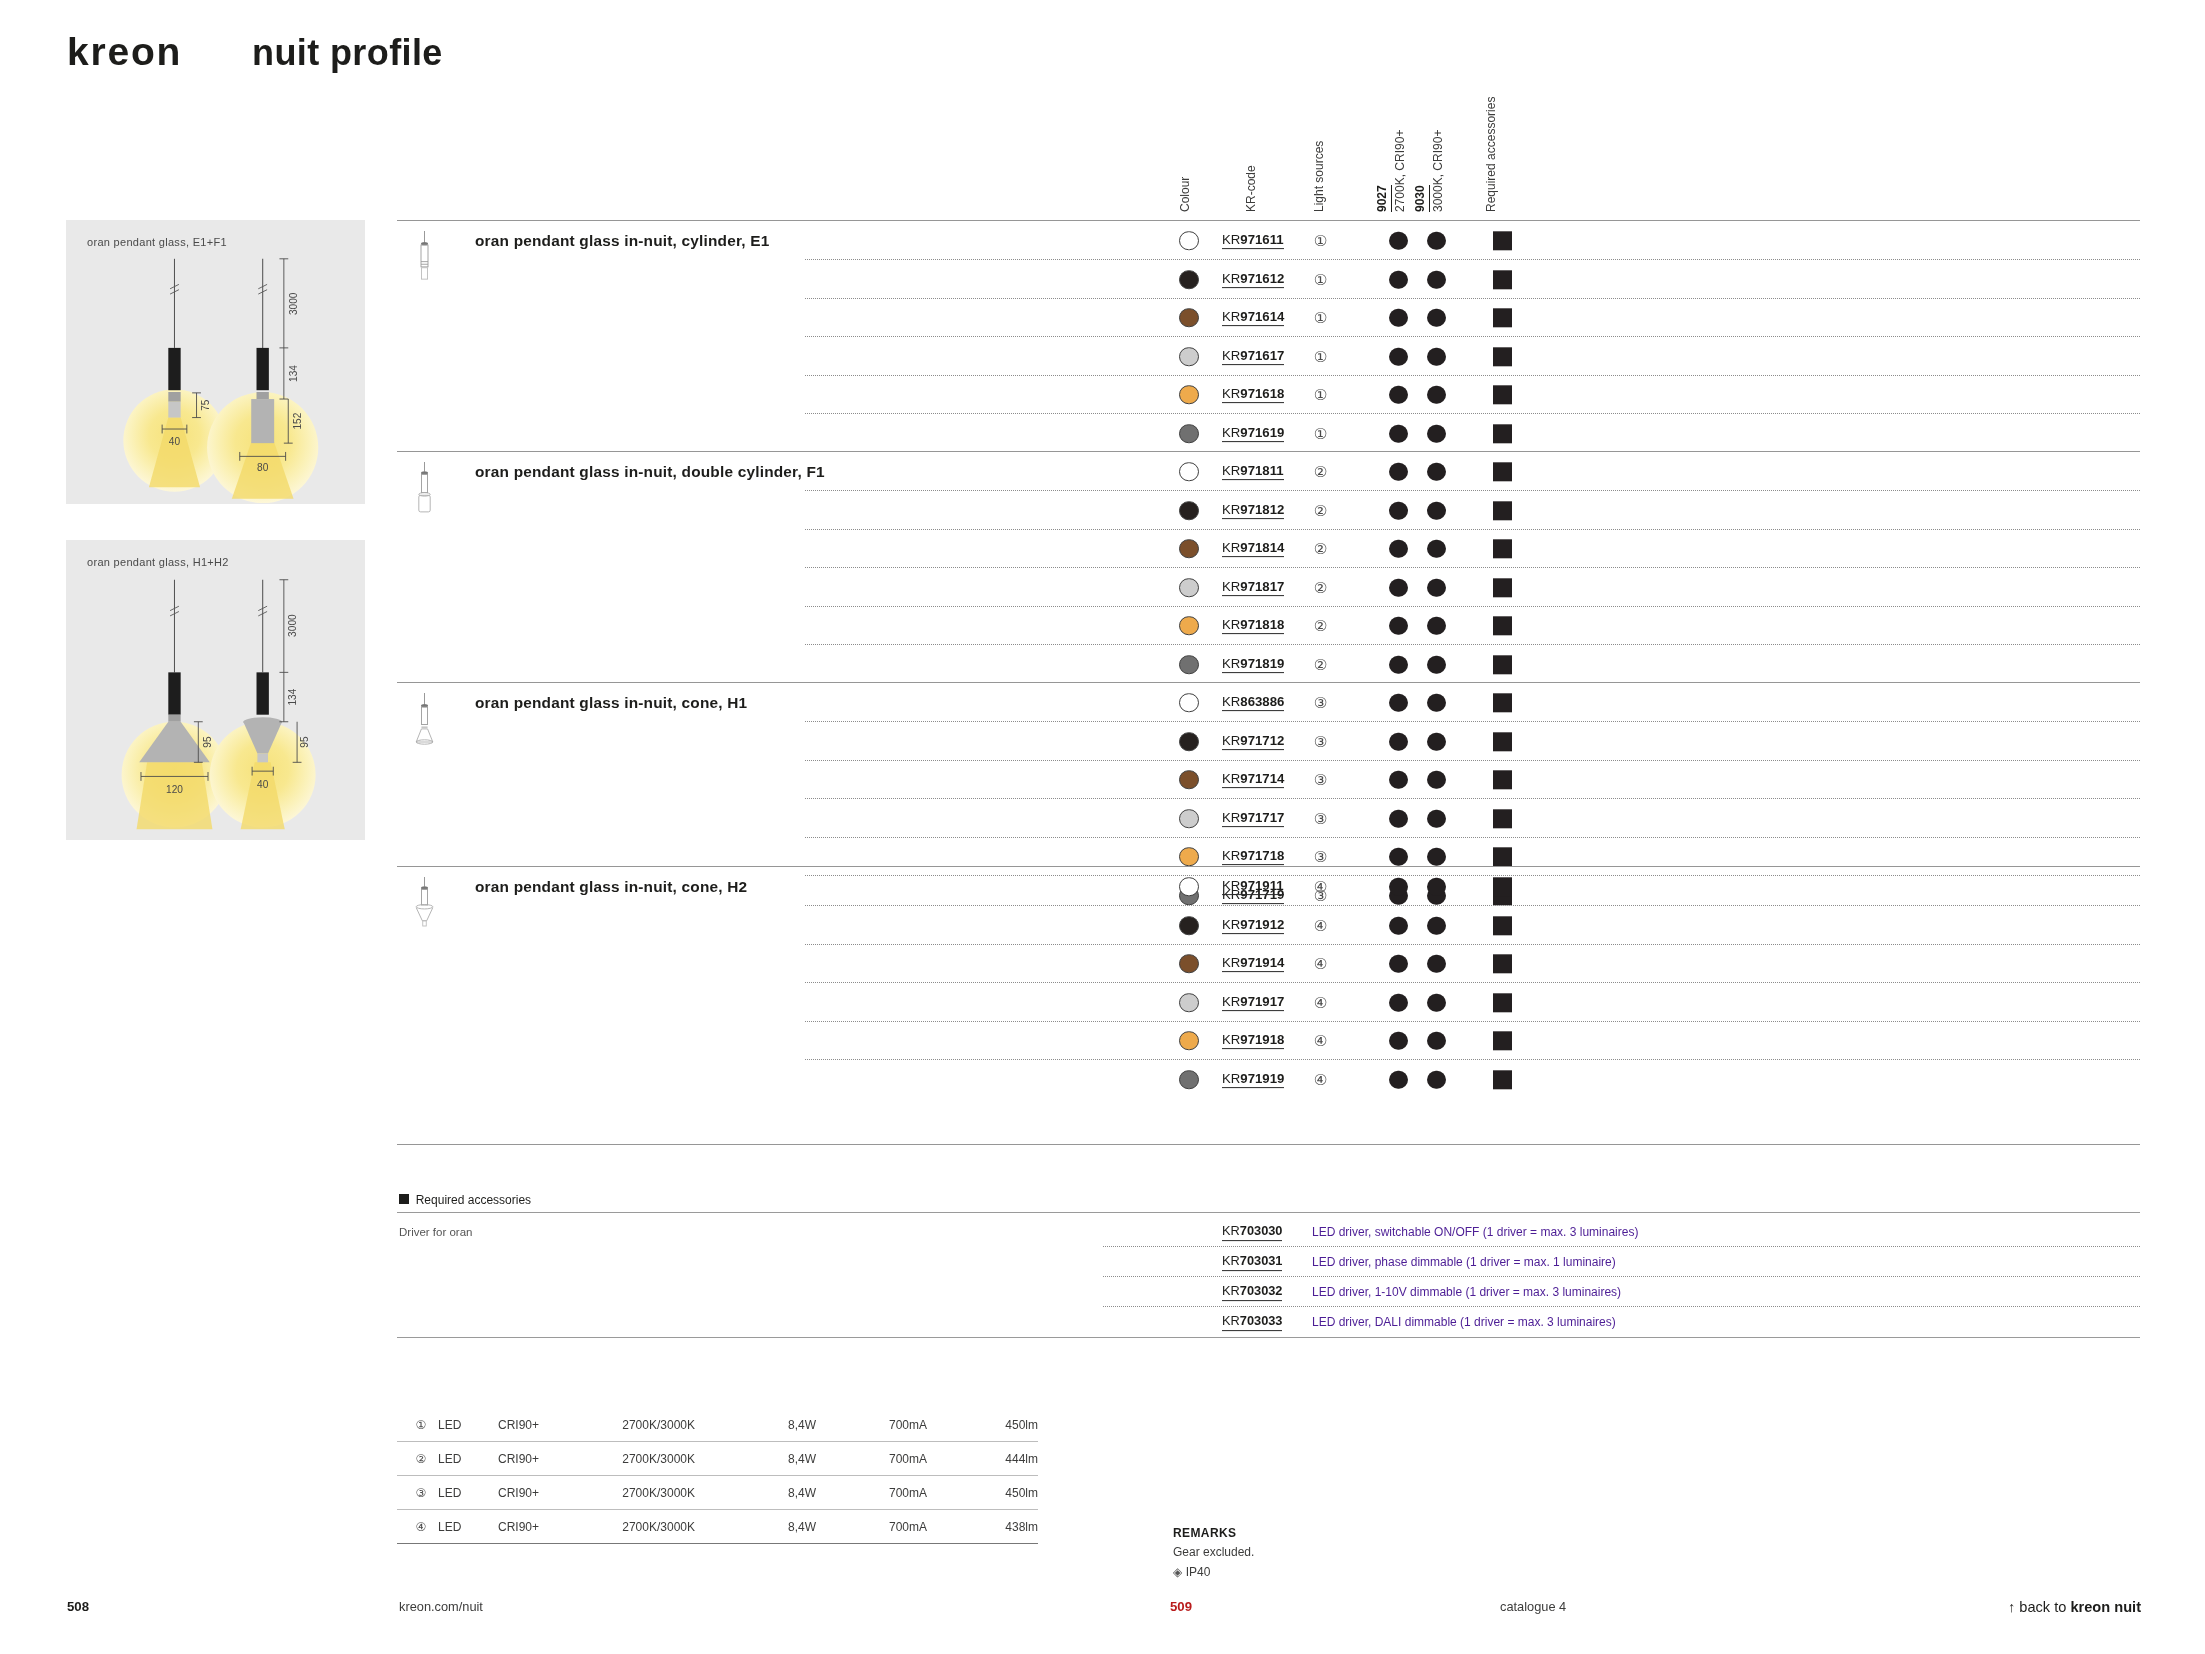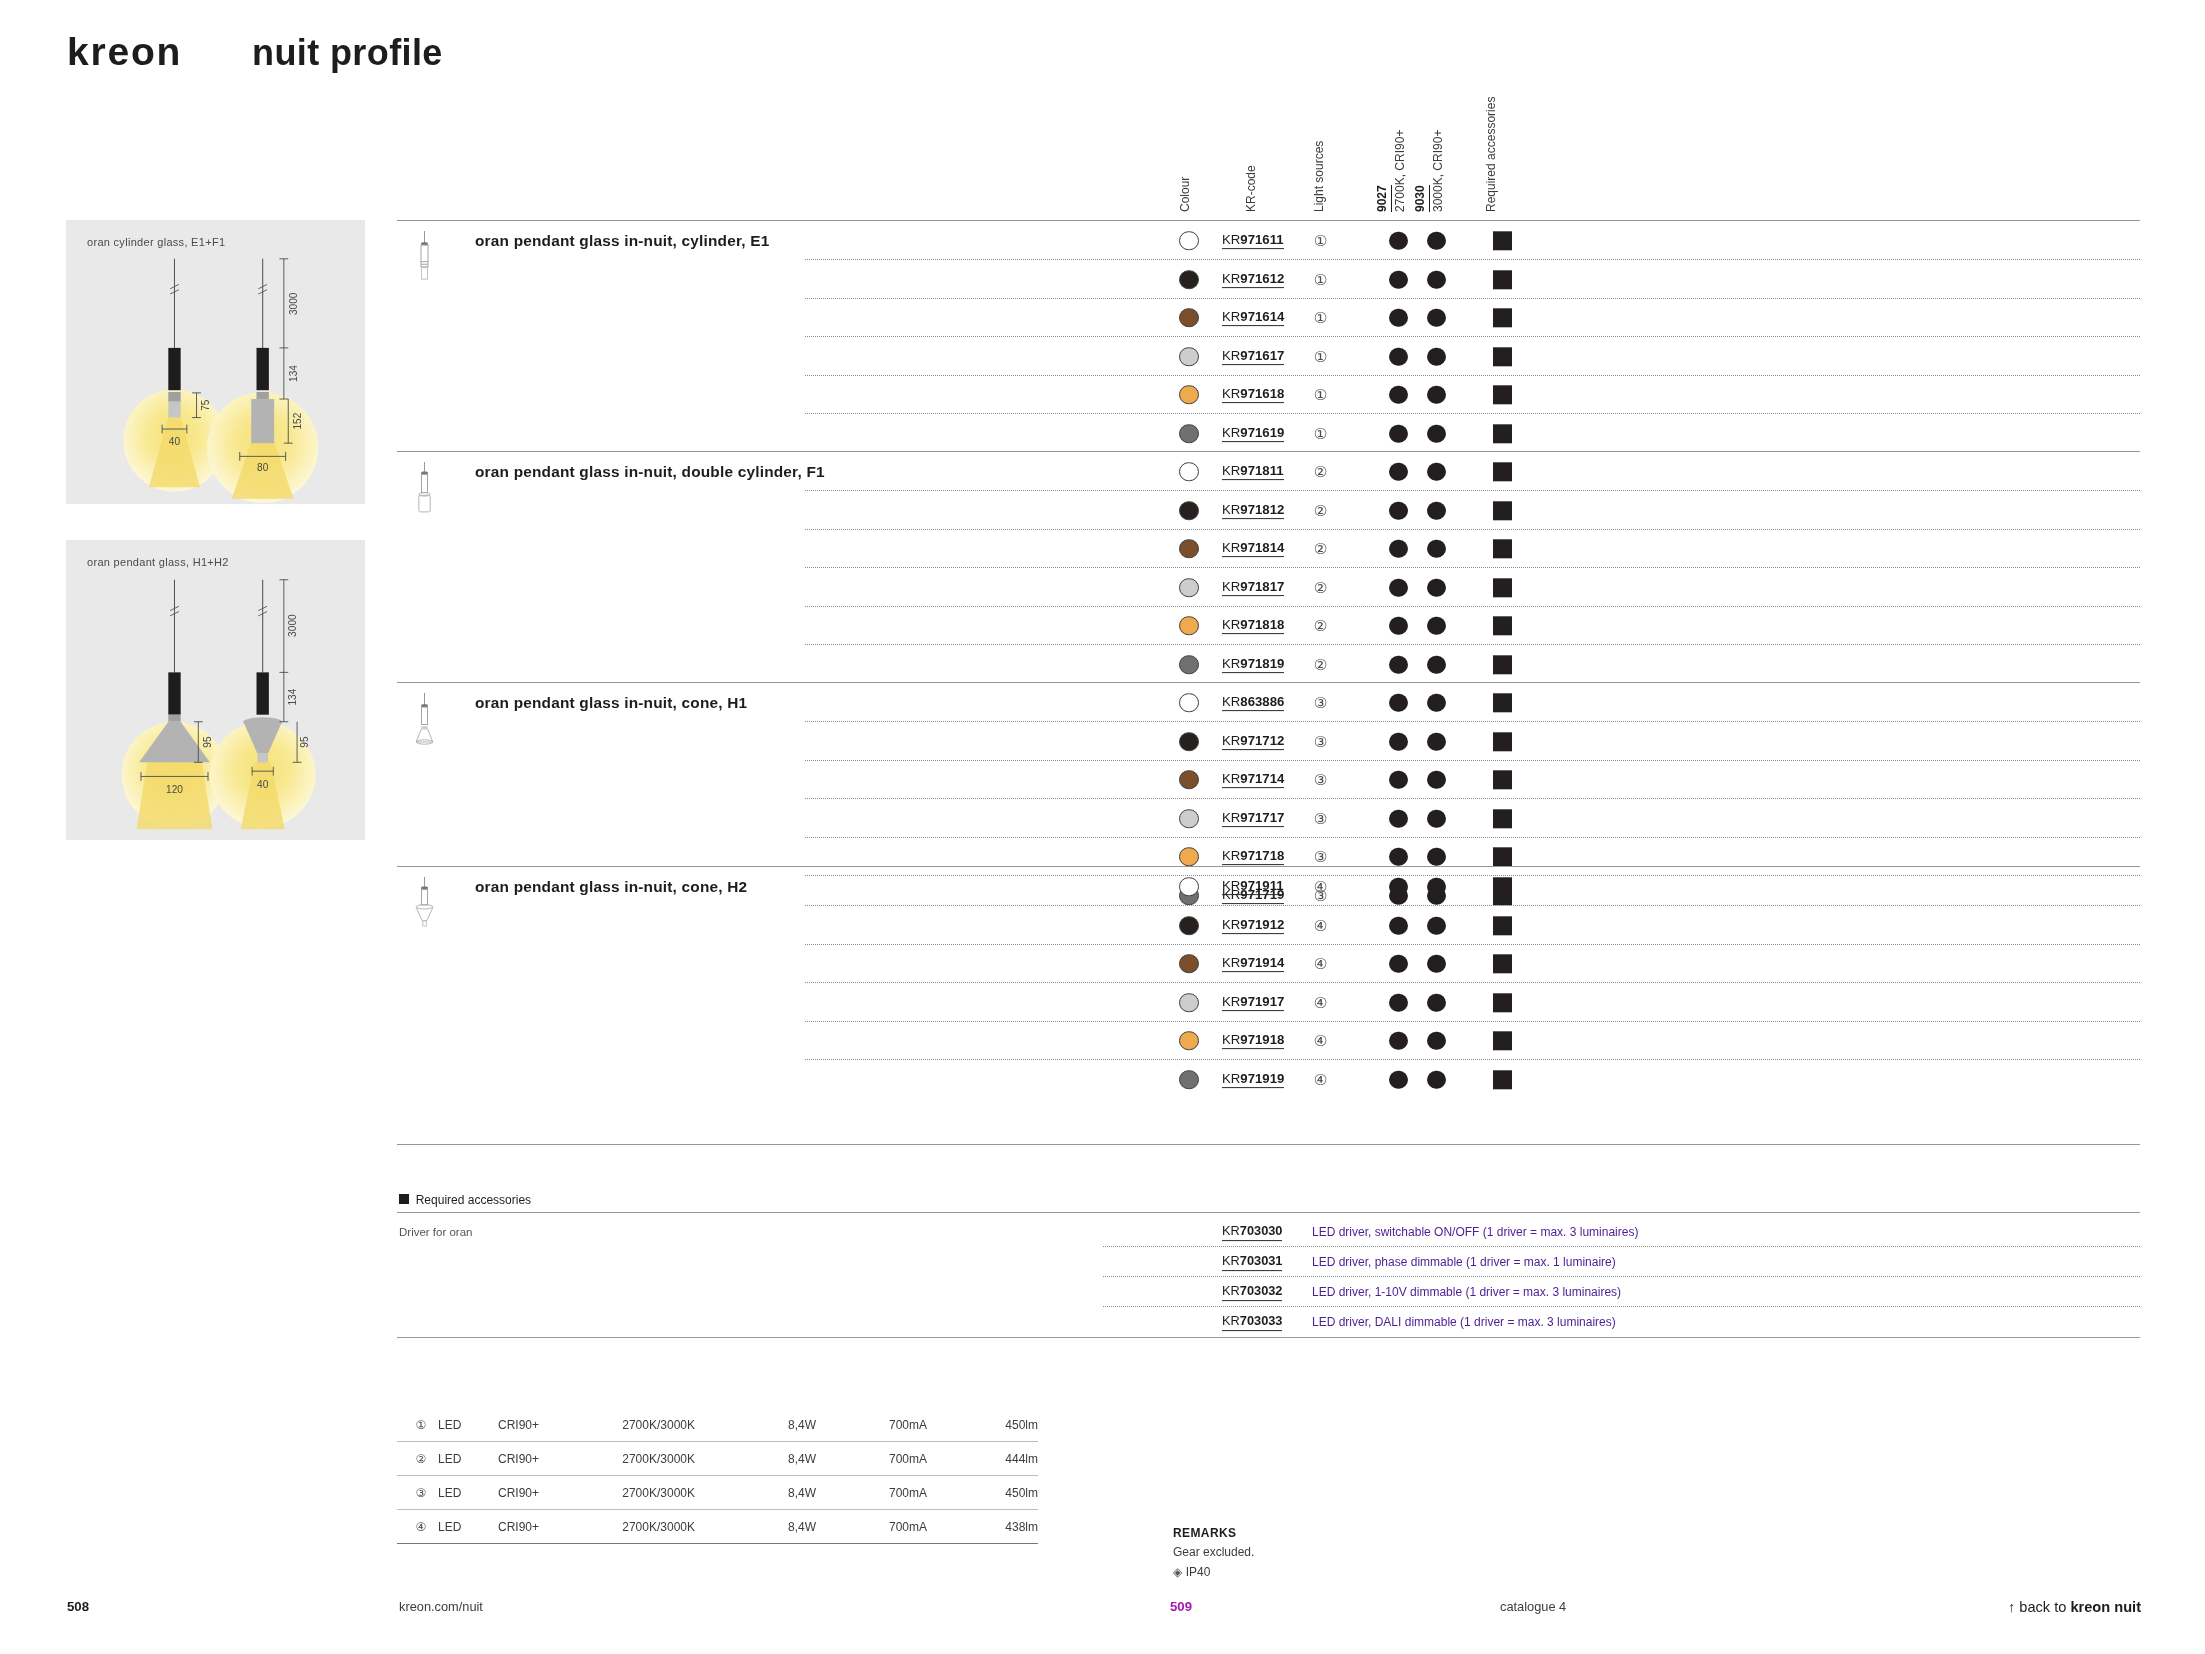--- a/index.html
+++ b/index.html
@@ -64,21 +64,21 @@
 
   
   .remarks{position:absolute;left:1173px;top:1524px;font-size:12px;color:#3c3c3b;line-height:19.4px;}
   .remarks .rtitle{font-weight:700;color:#1d1d1b;letter-spacing:0.4px;}
   .ipicon{font-family:"DejaVu Sans",sans-serif;margin-right:3.5px;color:#555;}
 
   
   .footer{position:absolute;left:0;top:1599px;width:2206px;height:26.5px;font-size:12.8px;color:#3c3c3b;}
   .f-pageL{position:absolute;left:67px;font-weight:600;color:#1d1d1b;font-size:13.2px;}
   .f-url{position:absolute;left:399px;}
-  .f-pageR{position:absolute;left:1170px;font-weight:600;color:#a21caf;font-size:13.2px;}
+  .f-pageR{position:absolute;left:1170px;font-weight:600;color:#b91c1c;font-size:13.2px;}
   .f-cat{position:absolute;left:1500px;}
   .f-back{position:absolute;right:65px;font-size:14.6px;color:#1d1d1b;text-decoration:none;}
   .f-back b{font-weight:700;}
 
   
   .dimtxt{font-size:11.5px;fill:#4a4a4a;font-family:"Liberation Sans",sans-serif;}
 </style>
 </head>
 <body>
 
@@ -142,21 +142,21 @@
           <line x1="197" y1="263" x2="197" y2="273"></line>
           <line x1="249" y1="263" x2="249" y2="273"></line>
       </g>
       <text class="dimtxt" transform="rotate(-90 262 95)" x="262" y="95" text-anchor="middle">3000</text>
       <text class="dimtxt" transform="rotate(-90 262 174)" x="262" y="174" text-anchor="middle">134</text>
       <text class="dimtxt" transform="rotate(-90 162 210)" x="162" y="210" text-anchor="middle">75</text>
       <text class="dimtxt" x="123" y="255" text-anchor="middle">40</text>
       <text class="dimtxt" transform="rotate(-90 266 228)" x="266" y="228" text-anchor="middle">152</text>
       <text class="dimtxt" x="223" y="285" text-anchor="middle">80</text>
     </svg>
-    <div class="boxlabel">oran cylinder glass, E1+F1</div>
+    <div class="boxlabel">oran pendant glass, E1+F1</div>
   </div>
 
   <div class="drawbox" style="top:540px;height:300px">
     <svg width="299" height="300" viewBox="0 0 339 340">
       <circle cx="123" cy="266" r="60" fill="url(#glow1)"></circle>
       <circle cx="223" cy="266" r="60" fill="url(#glow1)"></circle>
       <polygon points="92,252 154,252 166,328 80,328" fill="#f2da69" opacity="0.8"></polygon>
       <polygon points="214,252 232,252 248,328 198,328" fill="#f2da69" opacity="0.8"></polygon>
       <line x1="123" y1="45" x2="123" y2="150" stroke="#555" stroke-width="1.2"></line>
       <path d="M118,80 l10,-5 M118,86 l10,-5" stroke="#555" stroke-width="1" fill="none"></path>

